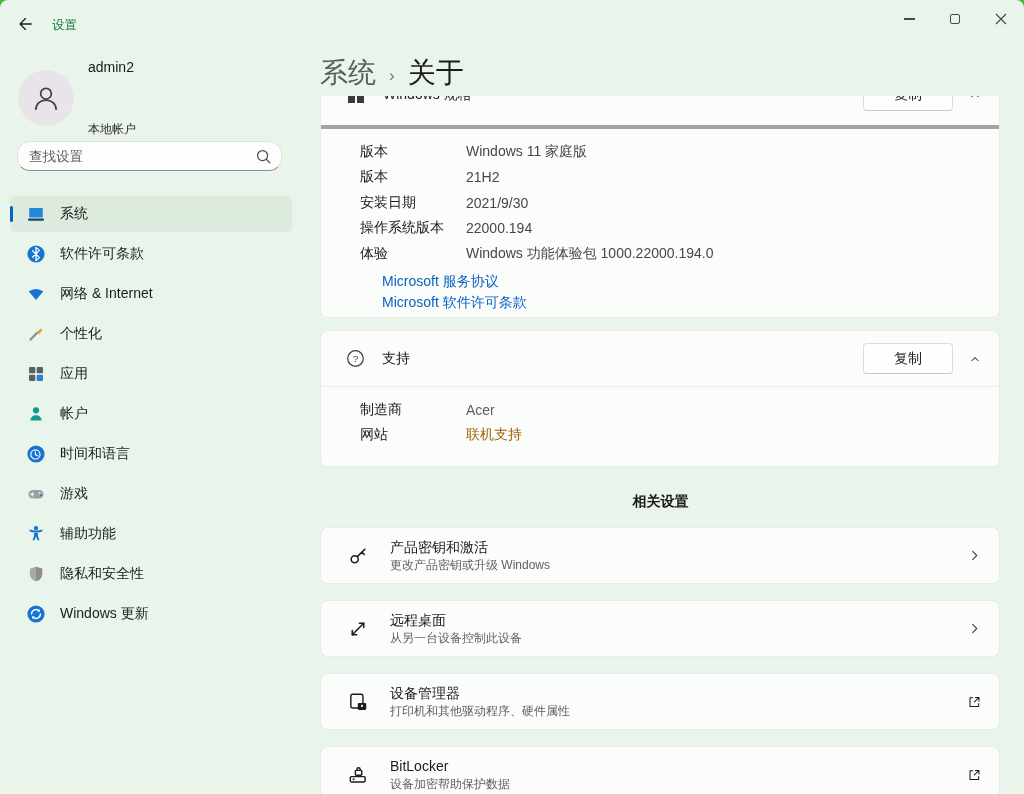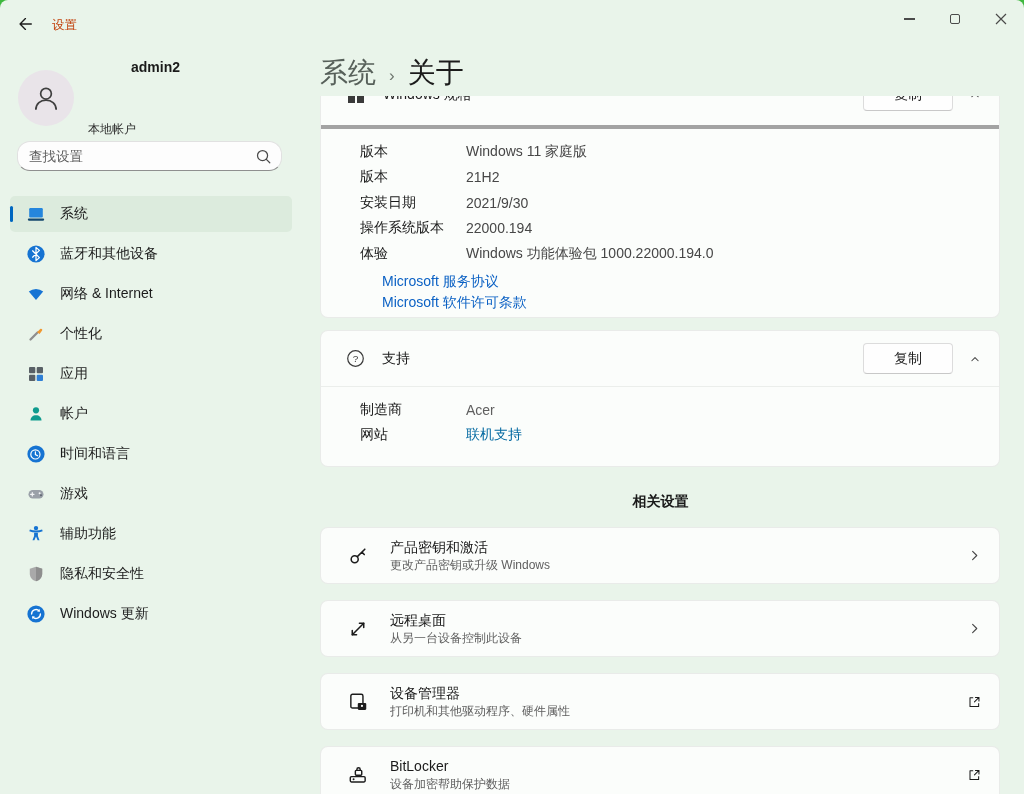--- a/index.html
+++ b/index.html
@@ -12,31 +12,31 @@
   }
   #app {
     position:absolute; inset:0;
     background:#e9f4ea;
     border-radius:8px 8px 0 0;
     overflow:hidden;
   }
   
   .back-btn { position:absolute; left:10px; top:10px; width:30px; height:28px;
     display:flex; align-items:center; justify-content:center; border-radius:4px; cursor:pointer; }
-  .app-title { position:absolute; left:52px; top:17px; font-size:12.5px; color:#c2410c; }
+  .app-title { position:absolute; left:52px; top:17px; font-size:12.5px; color:#15803d; }
   .win-controls { position:absolute; top:0; right:0; display:flex; }
   .win-btn { width:46px; height:38px; display:flex; align-items:center; justify-content:center; }
   .min-glyph { width:11px; height:1.4px; background:#4a4a4a; }
   .max-glyph { width:10px; height:10px; border:1.3px solid #4a4a4a; border-radius:2px; }
   
   .user-block { position:absolute; left:18px; top:58px; display:flex; align-items:center; }
   .avatar { width:56px; height:56px; border-radius:50%; background:#e9e4e9;
     display:flex; align-items:center; justify-content:center; }
   .user-meta { margin-left:14px; }
-  .user-name { font-size:14px; font-weight:bold; color:#1a1a1a; line-height:19px;margin-left:43px; }
+  .user-name { font-size:14px; font-weight:normal; color:#1a1a1a; line-height:19px; }
   .user-type { font-size:12px; color:#2c2c2c; line-height:17px;margin-top:44px; }
   .search-box { position:absolute; left:17px; top:141px; width:265px; height:30px;
     background:#fdfdfd; border:1px solid #e1e1e1; border-bottom-color:#8f8f8f;
     border-radius:13px; }
   .search-box input { position:absolute; inset:0; border:none; background:transparent;
     padding:0 32px 0 11px; font-size:13.5px; color:#1a1a1a; outline:none;
     font-family:"Liberation Sans", sans-serif; }
   .search-box input::placeholder { color:#5d5d5d; opacity:1; }
   .search-icon { position:absolute; right:8px; top:5px; }
   .nav { position:absolute; left:10px; top:196px; width:282px; }
@@ -65,21 +65,21 @@
     border:1px solid #dcdcdc; border-bottom-color:#c8c8c8; border-radius:4px;
     font-size:14px; color:#1b1b1b; font-family:"Liberation Sans", sans-serif; cursor:pointer; }
   .hdr-chevron { margin-left:14px; width:16px; display:flex; justify-content:center; cursor:pointer; }
   #specs-card { margin-top:-32px; height:254px; overflow:hidden; }
   #support-card { margin-top:12px; height:137px; overflow:hidden; }
   .kv-rows { padding-top:10px; }
   .kv { display:flex; align-items:center; height:25.5px; padding-left:39px; font-size:14px; }
   .kv .k { width:106px; color:#191919; }
   .kv .v { color:#474747; }
   .kv .v.muted { color:#5f5f5f; }
-  a.link, .kv .v.link { color:#0369a1; text-decoration:none; cursor:pointer; }
+  a.link, .kv .v.link { color:#a16207; text-decoration:none; cursor:pointer; }
   .links-block { padding-left:61px; margin-top:4px; }
   .links-block .link { display:block; font-size:14px; line-height:21px; color:#0b61c4; cursor:pointer; }
   .section-title { margin:24px 0 16px 1px; font-size:14px; font-weight:bold; color:#1a1a1a; line-height:20px;text-align:center; }
   .rel-card { height:57px; margin-bottom:16px; display:flex; align-items:center;
     padding:0 16px 0 26px; cursor:pointer; }
   .rel-icon { width:22px; flex:none; display:flex; justify-content:center; }
   .rel-text { margin-left:21px; }
   .rel-title { font-size:14px; color:#1a1a1a; line-height:20px; }
   .rel-sub { font-size:12px; color:#5e5e5e; line-height:17px; }
   .rel-action { margin-left:auto; width:18px; display:flex; justify-content:center; }
@@ -139,21 +139,21 @@
         <rect x="1.8" y="14.4" width="16.4" height="2.3" rx="1.1" fill="#14486e"></rect>
       </svg>
       <span>系统</span>
     </div>
 
     <div class="nav-item">
       <svg width="20" height="20" viewBox="0 0 20 20">
         <circle cx="10" cy="10" r="8.6" fill="#1673d2"></circle>
         <path d="M6.6 6.8 L13.4 13.6 L10 16.6 L10 3.4 L13.4 6.4 L6.6 13.2" stroke="#fff" stroke-width="1.25" fill="none" stroke-linejoin="round" stroke-linecap="round"></path>
       </svg>
-      <span>蓝牙和其他设备</span>
+      <span>软件许可条款</span>
     </div>
 
     <div class="nav-item">
       <svg width="20" height="20" viewBox="0 0 20 20">
         <path d="M10 16 L2.8 7.6 A11.2 11.2 0 0 1 17.2 7.6 Z" fill="#1774d4"></path>
       </svg>
       <span>网络 &amp; Internet</span>
     </div>
 
     <div class="nav-item">

